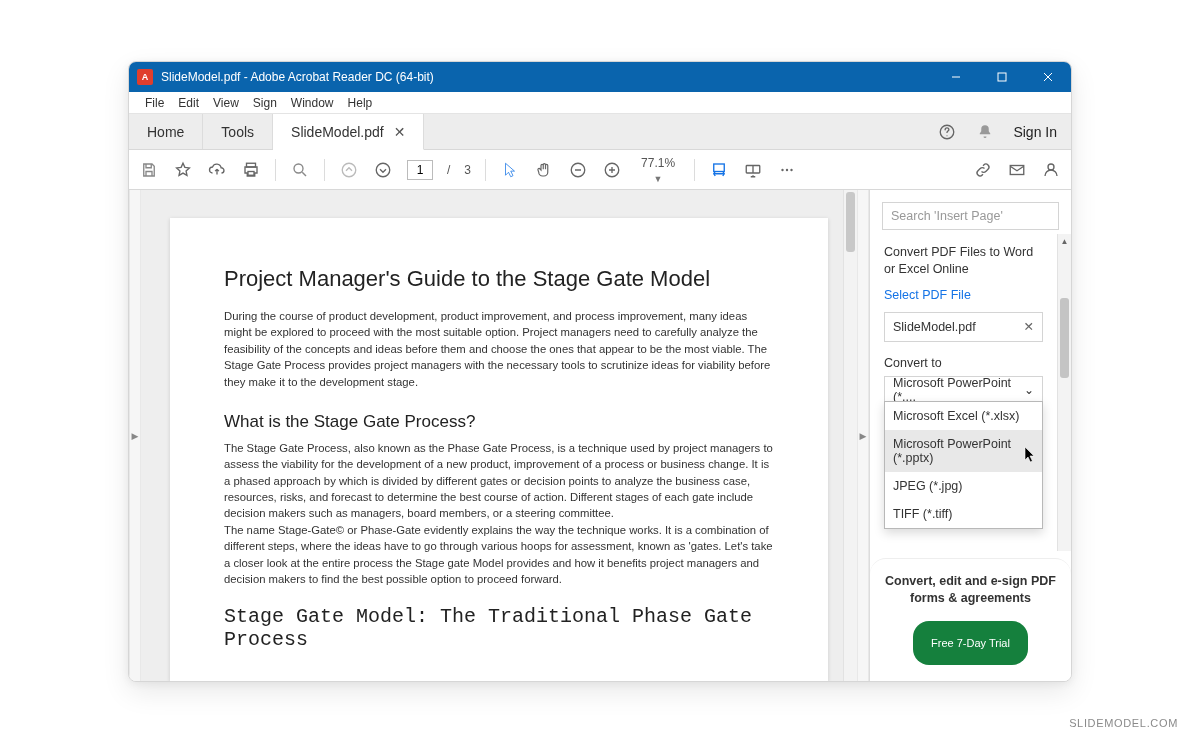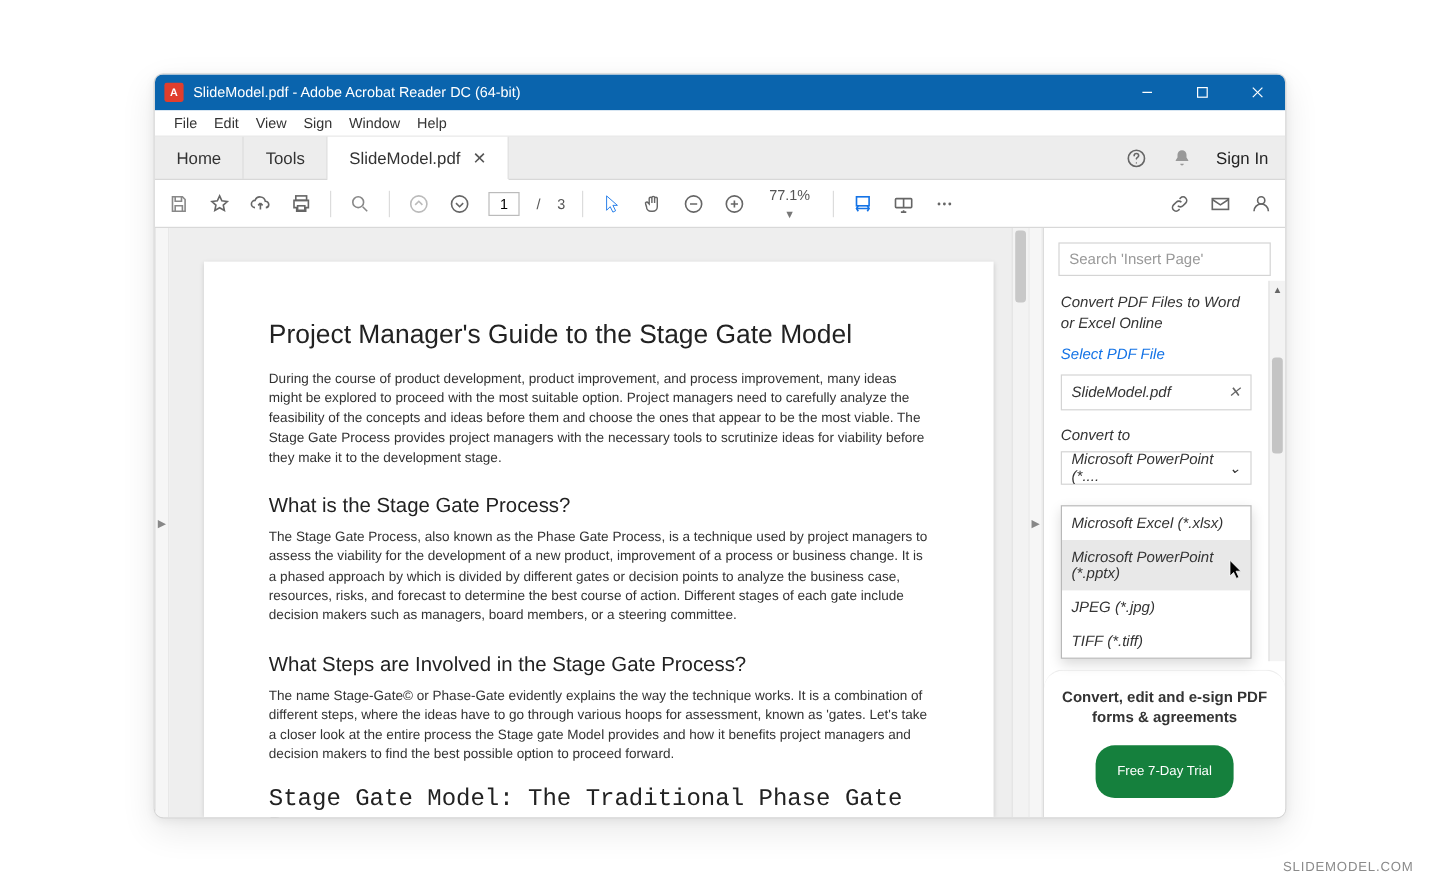--- a/index.html
+++ b/index.html
@@ -187,21 +187,21 @@
   }
   .sp-search {
     margin: 12px 12px 10px 12px;
     border: 1px solid #d4d4d4;
     height: 28px;
     display: flex; align-items: center;
     padding: 0 8px;
     color: #999;
     font-size: 12.5px;
   }
-  .sp-body { padding: 0 14px; margin-right: 14px; font-style: italic; }
+  .sp-body { padding: 0 14px; margin-right: 14px; }
   .sp-section-title { color: #333; margin: 4px 0 4px; line-height: 1.35; }
   .sp-link { color: #1473e6; margin: 10px 0; cursor: pointer; }
   .sp-file-box {
     border: 1px solid #d4d4d4;
     height: 30px;
     display: flex; align-items: center; justify-content: space-between;
     padding: 0 8px;
     color: #333;
   }
   .sp-file-box .x { color: #666; cursor:pointer; }
@@ -211,21 +211,21 @@
     border: 1px solid #d4d4d4;
     height: 28px;
     display: flex; align-items: center; justify-content: space-between;
     padding: 0 8px;
     color: #333;
     position: relative;
     background:#fff;
   }
   .sp-select .caret { font-size: 12px; color:#333; }
   .dropdown {
-    position:absolute; top: 44px; left: -1px; right: -1px;
+    position:absolute; top: 24px; left: -1px; right: -1px;
     border: 1px solid #b8b8b8;
     background: #fff;
     box-shadow: 0 4px 10px rgba(0,0,0,0.15);
     z-index: 10;
   }
   .dropdown .opt {
     padding: 7px 8px;
     font-size: 12.5px;
     color: #333;
     cursor: default;
@@ -450,21 +450,20 @@
 
   <div class="content-row">
     <div class="handle">▶</div>
 
     <div class="doc-area">
       <div class="page">
         <h1>Project Manager's Guide to the Stage Gate Model</h1>
         <p>During the course of product development, product improvement, and process improvement, many ideas might be explored to proceed with the most suitable option. Project managers need to carefully analyze the feasibility of the concepts and ideas before them and choose the ones that appear to be the most viable. The Stage Gate Process provides project managers with the necessary tools to scrutinize ideas for viability before they make it to the development stage.</p>
         <h2>What is the Stage Gate Process?</h2>
         <p>The Stage Gate Process, also known as the Phase Gate Process, is a technique used by project managers to assess the viability for the development of a new product, improvement of a process or business change. It is a phased approach by which is divided by different gates or decision points to analyze the business case, resources, risks, and forecast to determine the best course of action. Different stages of each gate include decision makers such as managers, board members, or a steering committee.</p>
-        <h2>What Steps are Involved in the Stage Gate Process?</h2>
         <p>The name Stage-Gate© or Phase-Gate evidently explains the way the technique works. It is a combination of different steps, where the ideas have to go through various hoops for assessment, known as 'gates. Let's take a closer look at the entire process the Stage gate Model provides and how it benefits project managers and decision makers to find the best possible option to proceed forward.</p>
         <h3>Stage Gate Model: The Traditional Phase Gate Process</h3>
       </div>
       <div class="doc-scroll">
           <div class="thumb"></div>
         </div>
     </div>
 
     <div class="handle">▶</div>
 

